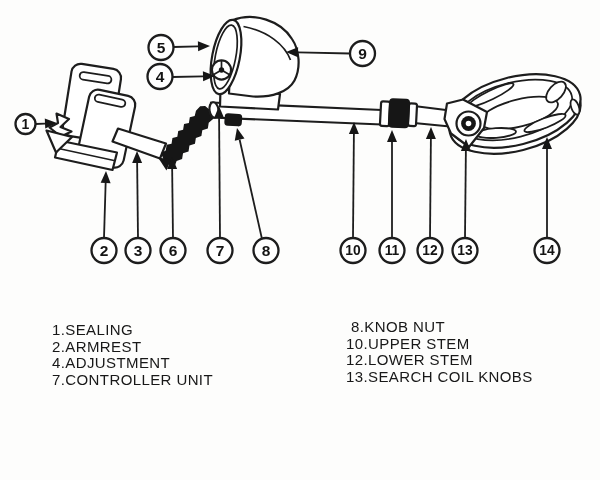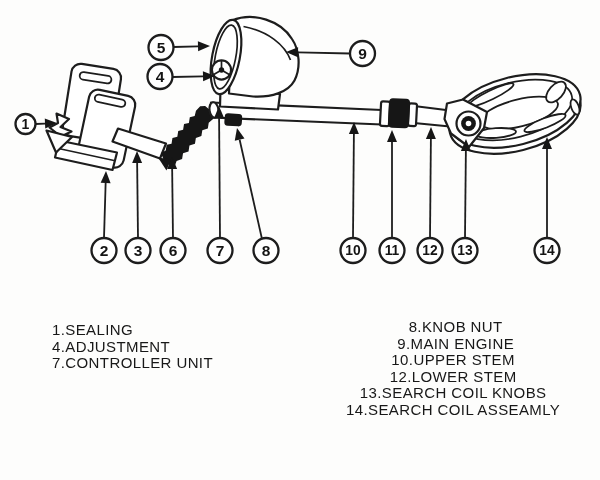--- a/index.html
+++ b/index.html
@@ -19,21 +19,21 @@
     font-family:"Liberation Sans", sans-serif; font-weight:700; fill:#141414;
     text-anchor:middle;
   }
   .legend { position:absolute; left:0; top:0; width:600px; color:#181818; }
   .legend ul {
     list-style:none; margin:0; padding:0; position:absolute;
     font-size:15px; line-height:16.5px; font-weight:400; letter-spacing:0.4px;
     white-space:nowrap;
   }
   .legend ul.left  { left:52px;  top:322px; }
-  .legend ul.right { left:346px; top:319px;text-align:center; }
+  .legend ul.right { left:346px; top:319px; }
   .legend li.indent { padding-left:5px; }
 </style>
 </head>
 <body>
 
 <div class="stage">
 
   <svg class="drawing" width="600" height="480" viewBox="0 0 600 480">
 
     <g>
@@ -199,26 +199,25 @@
           <polygon points="547,137 552,149 542,149" fill="#161616"></polygon>
           <circle cx="547" cy="250.5" r="12.5" class="callout-circle"></circle>
           <text x="547" y="250.5" dy="0.36em" class="callout-num" font-size="13.8">14</text>
         </g>
       </g>
   </svg>
 
   <div class="legend">
     <ul class="left">
         <li>1.SEALING</li>
+        <li>2.ARMREST</li>
         <li>4.ADJUSTMENT</li>
         <li>7.CONTROLLER UNIT</li>
       </ul>
     <ul class="right">
         <li class="indent">8.KNOB NUT</li>
-        <li class="indent">9.MAIN ENGINE</li>
         <li>10.UPPER STEM</li>
         <li>12.LOWER STEM</li>
         <li>13.SEARCH COIL KNOBS</li>
-        <li>14.SEARCH COIL ASSEAMLY</li>
       </ul>
   </div>
 
 </div>
 
 </body></html>

